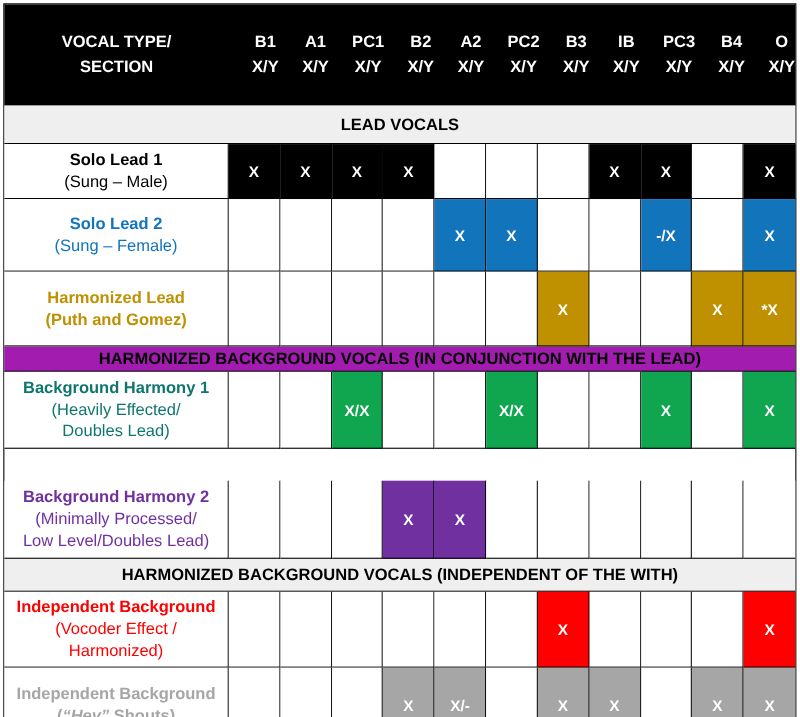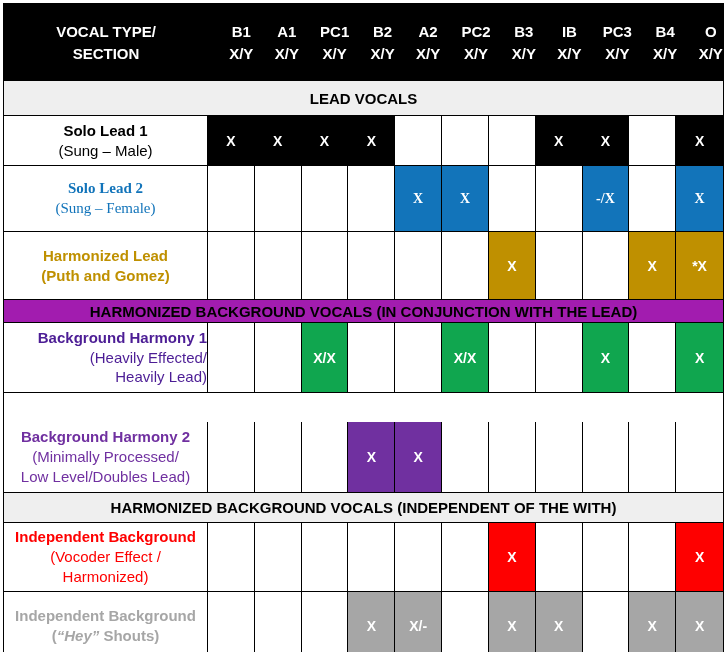--- a/index.html
+++ b/index.html
@@ -20,21 +20,21 @@
         font-weight:bold;font-size:14px;color:#fff;background:#fff;}
   .trow .cell:last-child{border-right:none;}
   #vtable > .trow:last-child .cell,
   #vtable > .trow:last-child .label-cell{border-bottom:none;}
   .ital{font-style:italic;}
 </style>
 </head>
 <body>
 
 <div id="vtable">
-    <div class="trow header-row" style="height: 77px; background: rgb(0, 0, 0); color: rgb(255, 255, 255); gap: 21px;">
+    <div class="trow header-row" style="height: 92px; background: rgb(0, 0, 0); color: rgb(255, 255, 255); gap: 21px;">
       <div class="hcell">
         <div>VOCAL TYPE/</div>
         <div>SECTION</div>
       </div>
       <div class="hcell">
         <div>B1</div>
         <div>X/Y</div>
       </div>
       <div class="hcell">
         <div>A1</div>
@@ -90,21 +90,21 @@
       <div class="cell" style="background: rgb(0, 0, 0);">X</div>
       <div class="cell" style="background: rgb(0, 0, 0);">X</div>
       <div class="cell"></div>
       <div class="cell"></div>
       <div class="cell"></div>
       <div class="cell" style="background: rgb(0, 0, 0);">X</div>
       <div class="cell" style="background: rgb(0, 0, 0);">X</div>
       <div class="cell"></div>
       <div class="cell" style="background: rgb(0, 0, 0);">X</div>
     </div>
-    <div class="trow" style="height: 66px; font-family: Liberation Serif, serif;">
+    <div class="trow" style="height: 66px;">
       <div class="label-cell" style="color: rgb(18, 116, 186);">
         <div class="bold">Solo Lead 2</div>
         <div>(Sung – Female)</div>
       </div>
       <div class="cell"></div>
       <div class="cell"></div>
       <div class="cell"></div>
       <div class="cell"></div>
       <div class="cell" style="background: rgb(18, 116, 186);">X</div>
       <div class="cell" style="background: rgb(18, 116, 186);">X</div>
@@ -128,24 +128,24 @@
       <div class="cell" style="background: rgb(191, 144, 0);">X</div>
       <div class="cell"></div>
       <div class="cell"></div>
       <div class="cell" style="background: rgb(191, 144, 0);">X</div>
       <div class="cell" style="background: rgb(191, 144, 0);">*X</div>
     </div>
     <div class="band-row" style="height: 23px; background: #a21caf;">
       <div>HARMONIZED BACKGROUND VOCALS (IN CONJUNCTION WITH THE LEAD)</div>
     </div>
     <div class="trow" style="height: 70px;">
-      <div class="label-cell" style="color: #4c1d95; align-items: flex-end;">
+      <div class="label-cell" style="color: #0f766e;">
         <div class="bold">Background Harmony 1</div>
         <div>(Heavily Effected/</div>
-        <div>Heavily Lead)</div>
+        <div>Doubles Lead)</div>
       </div>
       <div class="cell"></div>
       <div class="cell"></div>
       <div class="cell" style="background: rgb(16, 166, 79);">X/X</div>
       <div class="cell"></div>
       <div class="cell"></div>
       <div class="cell" style="background: rgb(16, 166, 79);">X/X</div>
       <div class="cell"></div>
       <div class="cell"></div>
       <div class="cell" style="background: rgb(16, 166, 79);">X</div>

